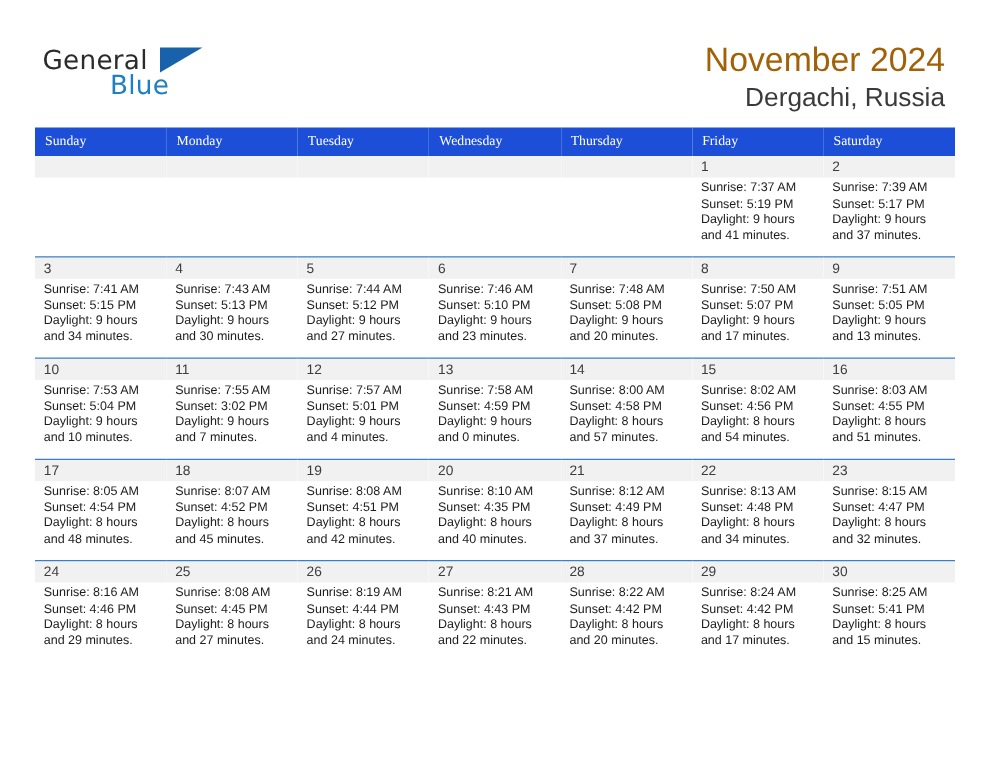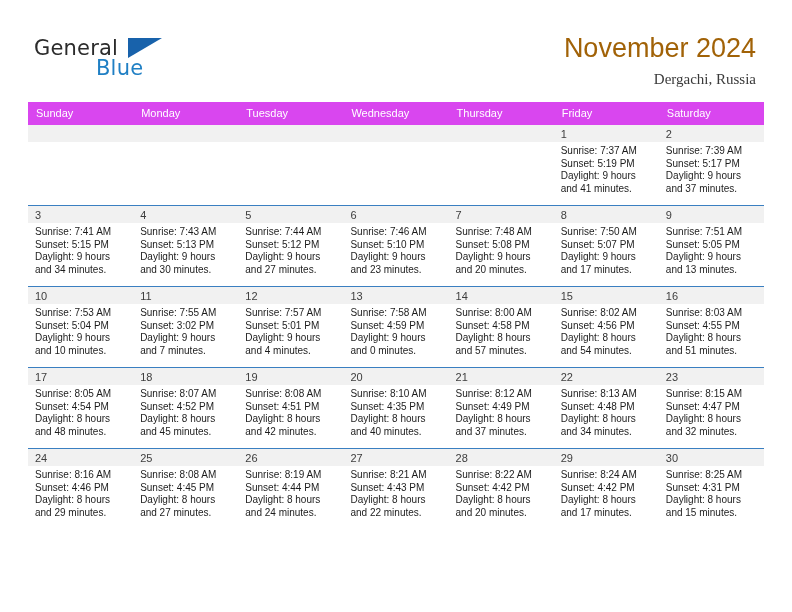--- a/index.html
+++ b/index.html
@@ -43,21 +43,21 @@
     left: 0;
     top: 0;
     font-size: 21px;
     letter-spacing: 0.2px;
     color: #2b2b2b;
     font-family: "DejaVu Sans", sans-serif;
     font-weight: 400;
   }
   .brand-blue {
     position: absolute;
-    left: 62px;
+    left: 54px;
     top: 20px;
     font-size: 21px;
     letter-spacing: 0.2px;
     color: #1f7fc4;
     font-family: "DejaVu Sans", sans-serif;
     font-weight: 400;
   }
   .brand-flag {
     position: absolute;
     left: 94px;
@@ -77,46 +77,46 @@
   .cal-title {
     font-size: 27px;
     font-weight: 400;
     color: #a16207;
     line-height: 32px;
     white-space: nowrap;
     font-family: "Liberation Sans", sans-serif;
   }
   .cal-subtitle {
     margin-top: 6px;
-    font-size: 15px;
+    font-size: 21px;
     font-weight: 400;
     color: #3a3a3a;
     line-height: 18px;
     white-space: nowrap;
-    font-family: Liberation Serif, serif;
+    font-family: Liberation Sans, sans-serif;
   }
 
   
   .calendar {
     position: absolute;
     left: 28px;
     top: 102px;
     width: 736px;
     border-collapse: collapse;
     table-layout: fixed;
   }
   .calendar th {
-    background: #d946ef;
+    background: #1d4ed8;
     color: #ffffff;
     font-size: 11px;
     font-weight: 400;
     text-align: left;
     padding: 5px 0 6px 8px;
     height: 12px;
-    font-family: Liberation Sans, sans-serif;
+    font-family: Liberation Serif, serif;
   }
   .calendar td {
     width: 105.1px;
     height: 80px;
     vertical-align: top;
     padding: 0;
     border-top: 1px solid #3a7fc1;
     background: #ffffff;
   }
   td.empty {
@@ -468,21 +468,21 @@
               <div>Sunrise: 8:24 AM</div>
               <div>Sunset: 4:42 PM</div>
               <div>Daylight: 8 hours</div>
               <div class="daylight-line2">and 17 minutes.</div>
             </div>
           </td>
           <td>
             <div class="daynum-bar">30</div>
             <div class="cell-body">
               <div>Sunrise: 8:25 AM</div>
-              <div>Sunset: 4:31 PM</div>
+              <div>Sunset: 5:41 PM</div>
               <div>Daylight: 8 hours</div>
               <div class="daylight-line2">and 15 minutes.</div>
             </div>
           </td>
         </tr>
       </tbody>
   </table>
 
 </div>
 

